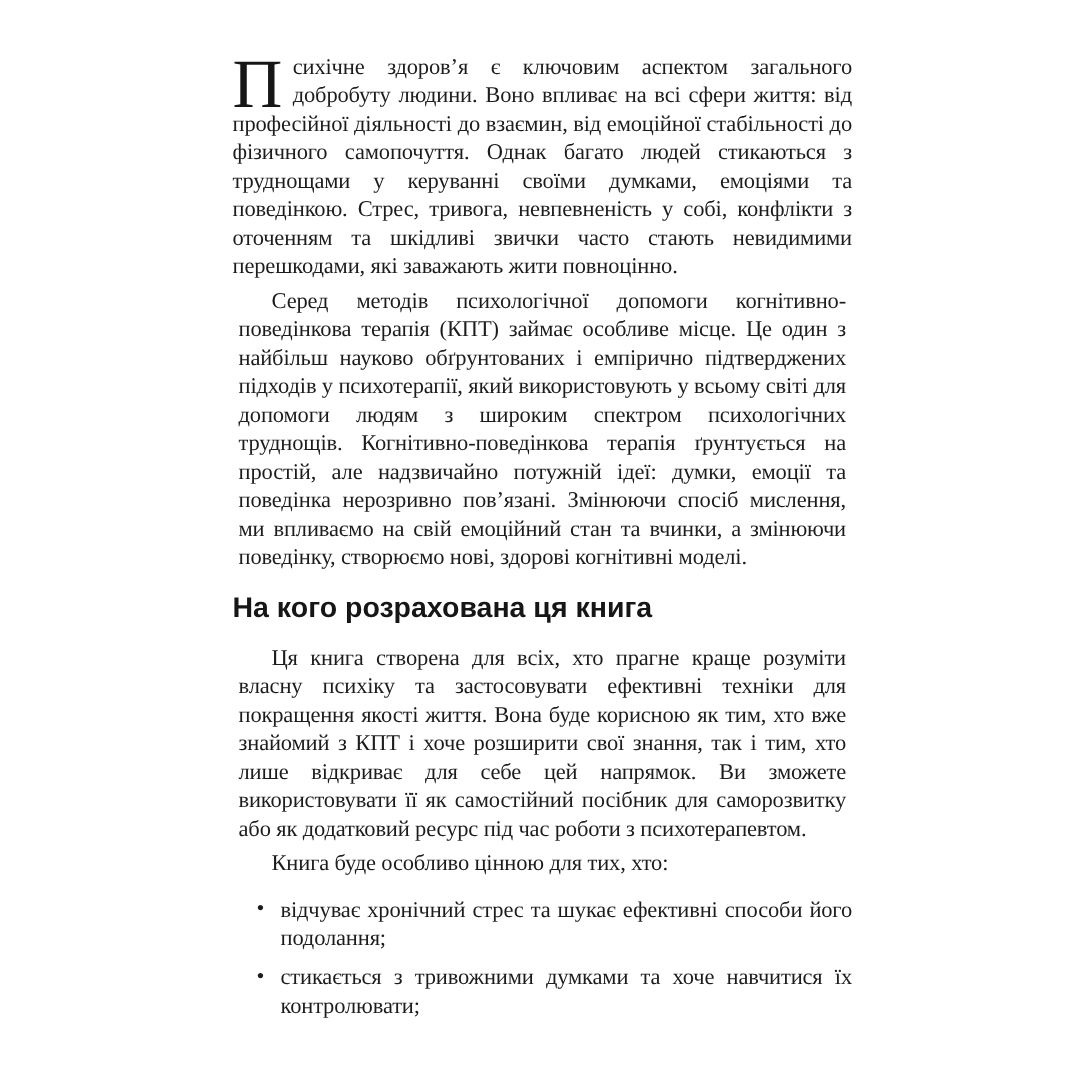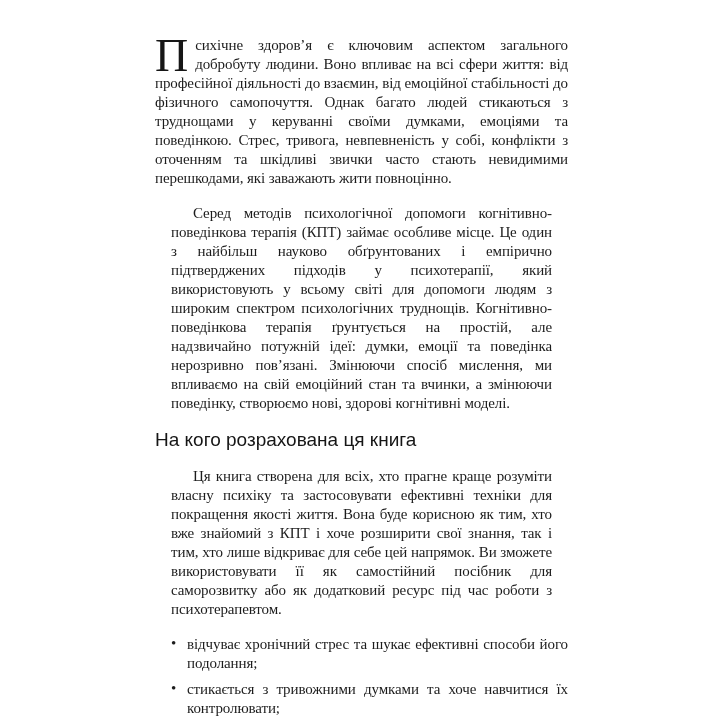--- a/index.html
+++ b/index.html
@@ -44,27 +44,27 @@
   }
   .dropcap {
     float: left;
     font-family: "Liberation Serif", "DejaVu Serif", serif;
     font-size: 46px;
     line-height: 37px;
     padding: 1px 7px 0 0;
     color: #161616;
   }
   .para {
-    margin: 16px;
+    margin: 4px;
     text-indent: 22px;
   }
   .section-heading {
     margin: 13px 0 13px 0;
     font-family: "Liberation Sans", "DejaVu Sans", sans-serif;
-    font-weight: 400;
+    font-weight: 700;
     font-size: 19px;
     line-height: 22px;
     color: #161616;
   }
   .bullet-list {
     list-style: none;
     margin: 12px 0 0 0;
     padding: 0;
   }
   .bullet-list li {
@@ -90,20 +90,21 @@
     <p class="body-text first-para">
       <span class="dropcap">П</span><span>сихічне здоров’я є ключовим аспектом загального добробуту людини. Воно впливає на всі сфери життя: від професійної діяльності до взаємин, від емоційної стабільності до фізичного самопочуття. Однак багато людей стикаються з труднощами у керуванні своїми думками, емоціями та поведінкою. Стрес, тривога, невпевненість у собі, конфлікти з оточенням та шкідливі звички часто стають невидимими перешкодами, які заважають жити повноцінно.</span>
     </p>
 
     <p class="body-text para">Серед методів психологічної допомоги когнітивно-поведінкова терапія (КПТ) займає особливе місце. Це один з найбільш науково обґрунтованих і емпірично підтверджених підходів у психотерапії, який використовують у всьому світі для допомоги людям з широким спектром психологічних труднощів. Когнітивно-поведінкова терапія ґрунтується на простій, але надзвичайно потужній ідеї: думки, емоції та поведінка нерозривно пов’язані. Змінюючи спосіб мислення, ми впливаємо на свій емоційний стан та вчинки, а змінюючи поведінку, створюємо нові, здорові когнітивні моделі.</p>
 
     <h2 class="section-heading">На кого розрахована ця книга</h2>
 
     <p class="body-text para">Ця книга створена для всіх, хто прагне краще розуміти власну психіку та застосовувати ефективні техніки для покращення якості життя. Вона буде корисною як тим, хто вже знайомий з КПТ і хоче розширити свої знання, так і тим, хто лише відкриває для себе цей напрямок. Ви зможете використовувати її як самостійний посібник для саморозвитку або як додатковий ресурс під час роботи з психотерапевтом.</p>
 
+    <p class="body-text para">Книга буде особливо цінною для тих, хто:</p>
 
     <ul class="bullet-list body-text">
       <li>
         <span class="bullet">•</span>
         <span>відчуває хронічний стрес та шукає ефективні способи його подолання;</span>
       </li>
       <li>
         <span class="bullet">•</span>
         <span>стикається з тривожними думками та хоче навчитися їх контролювати;</span>
       </li>

